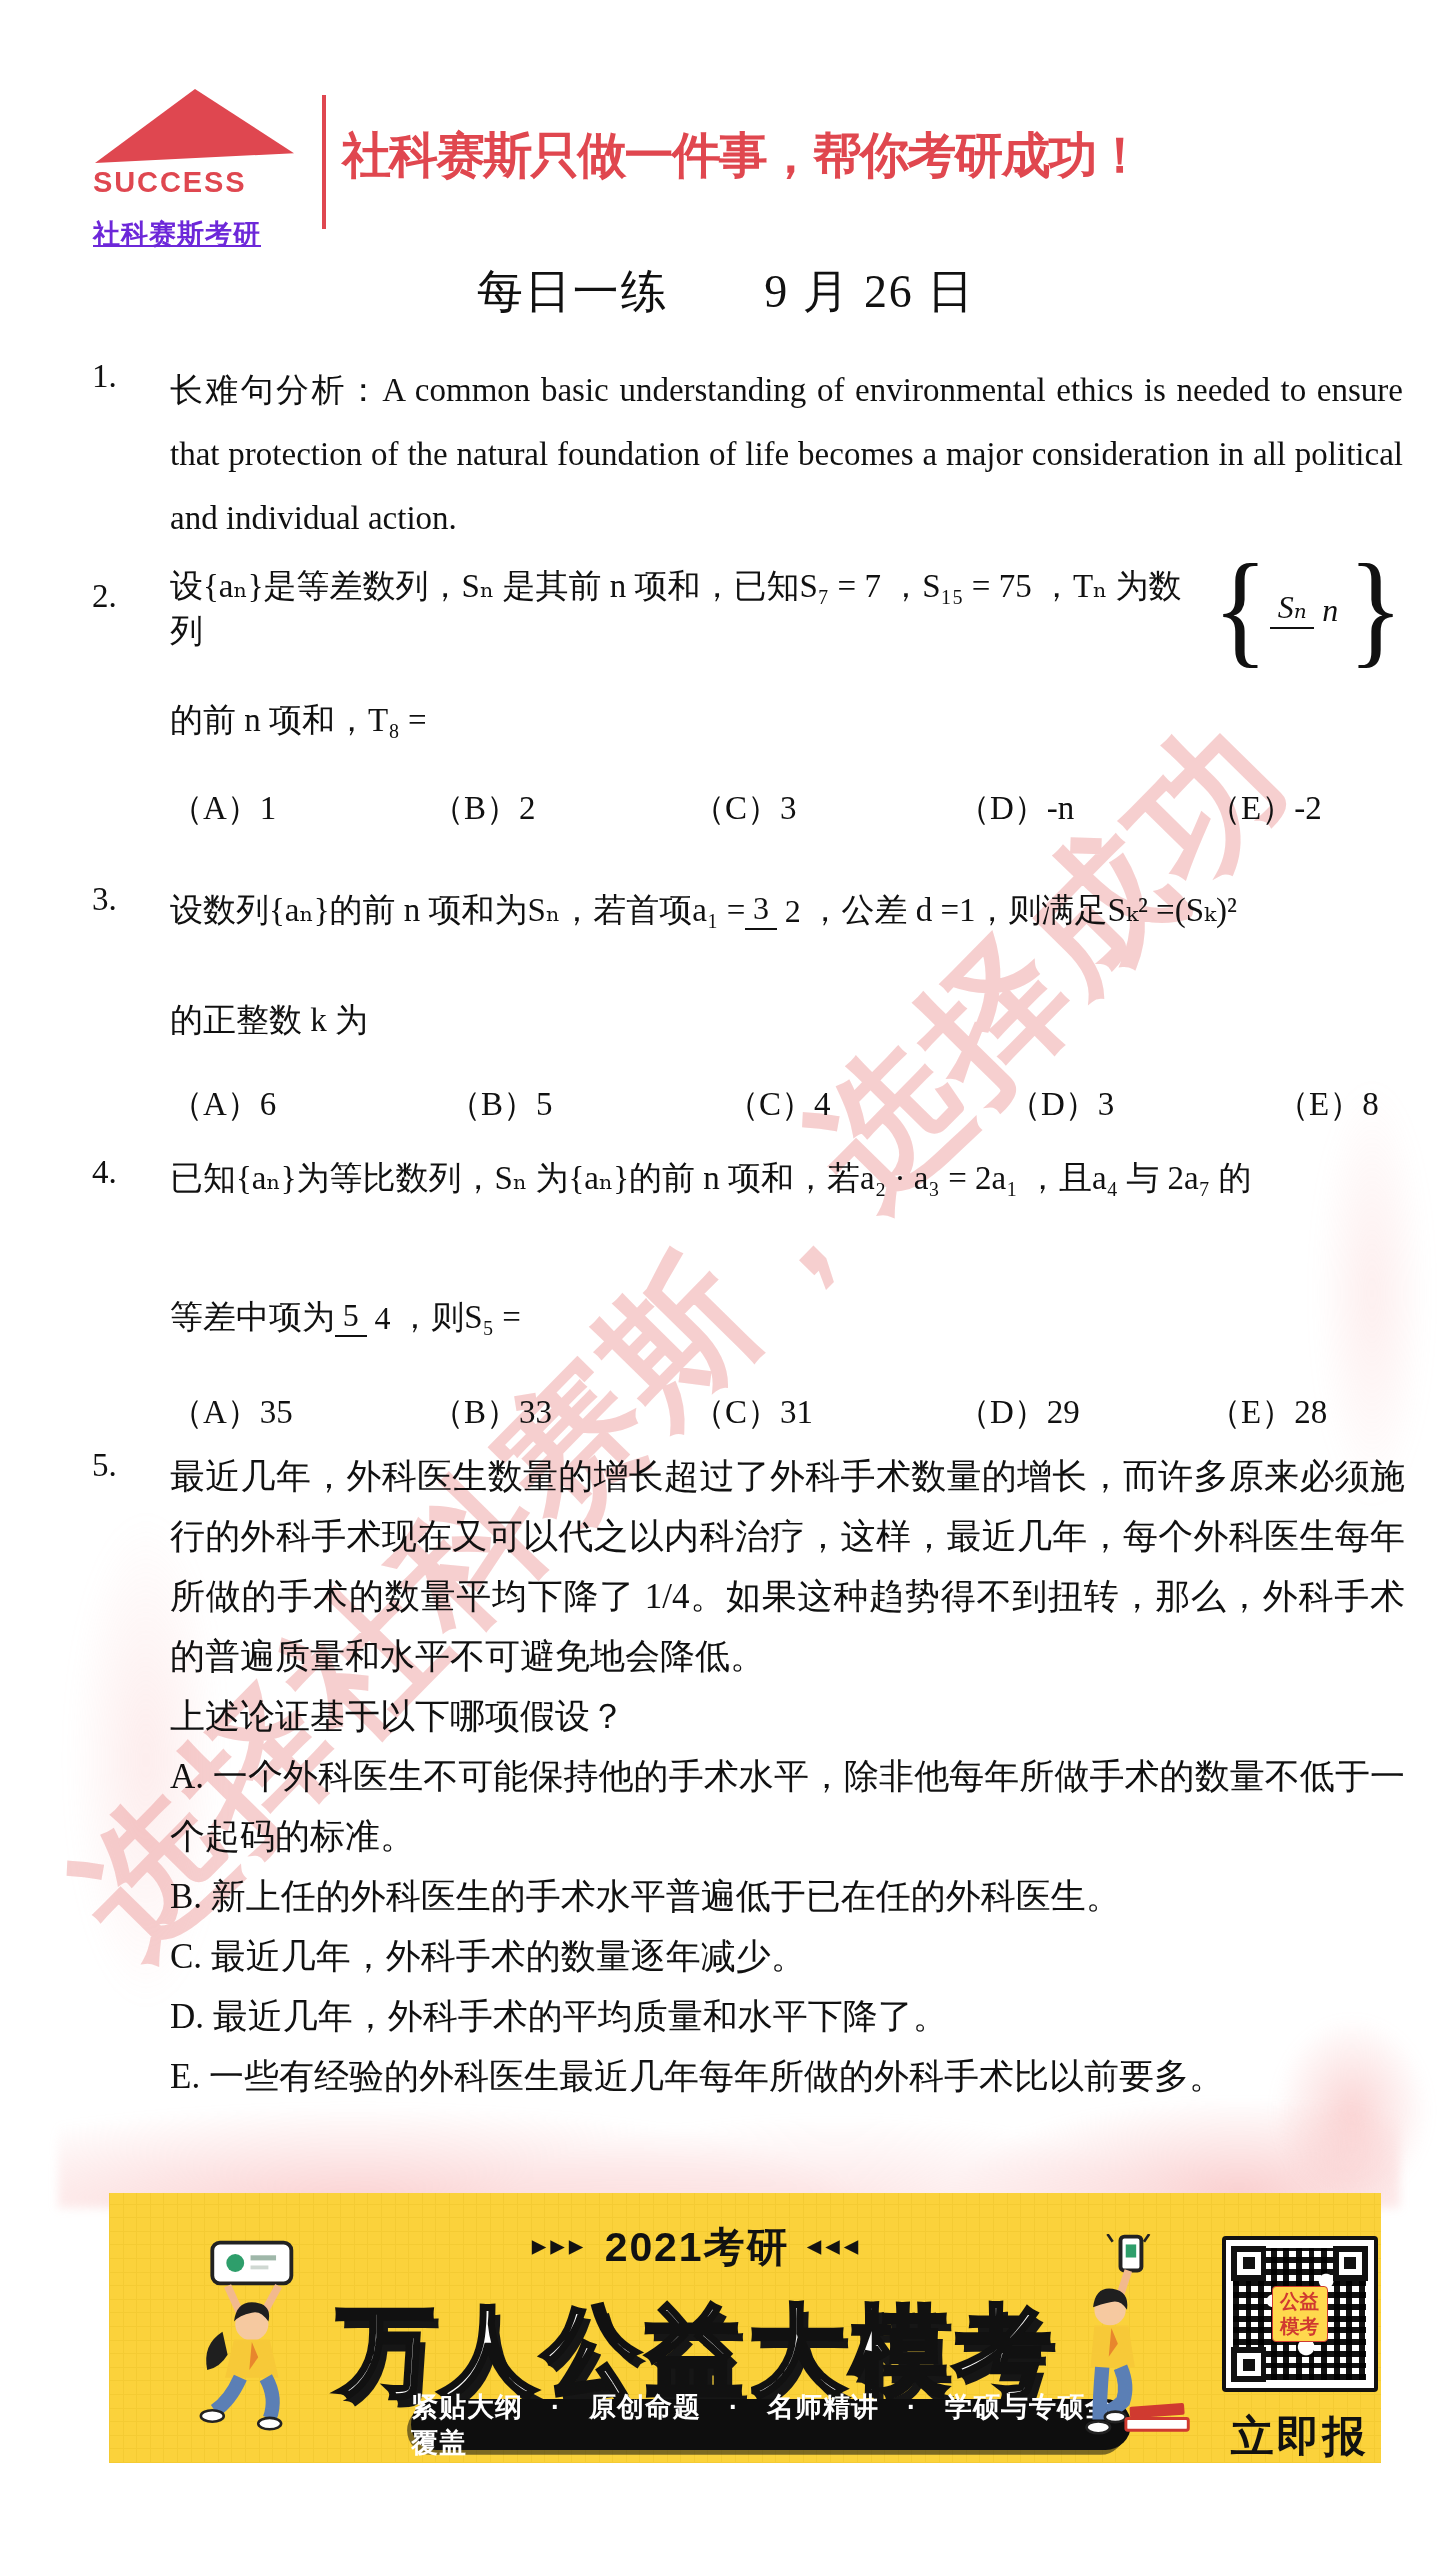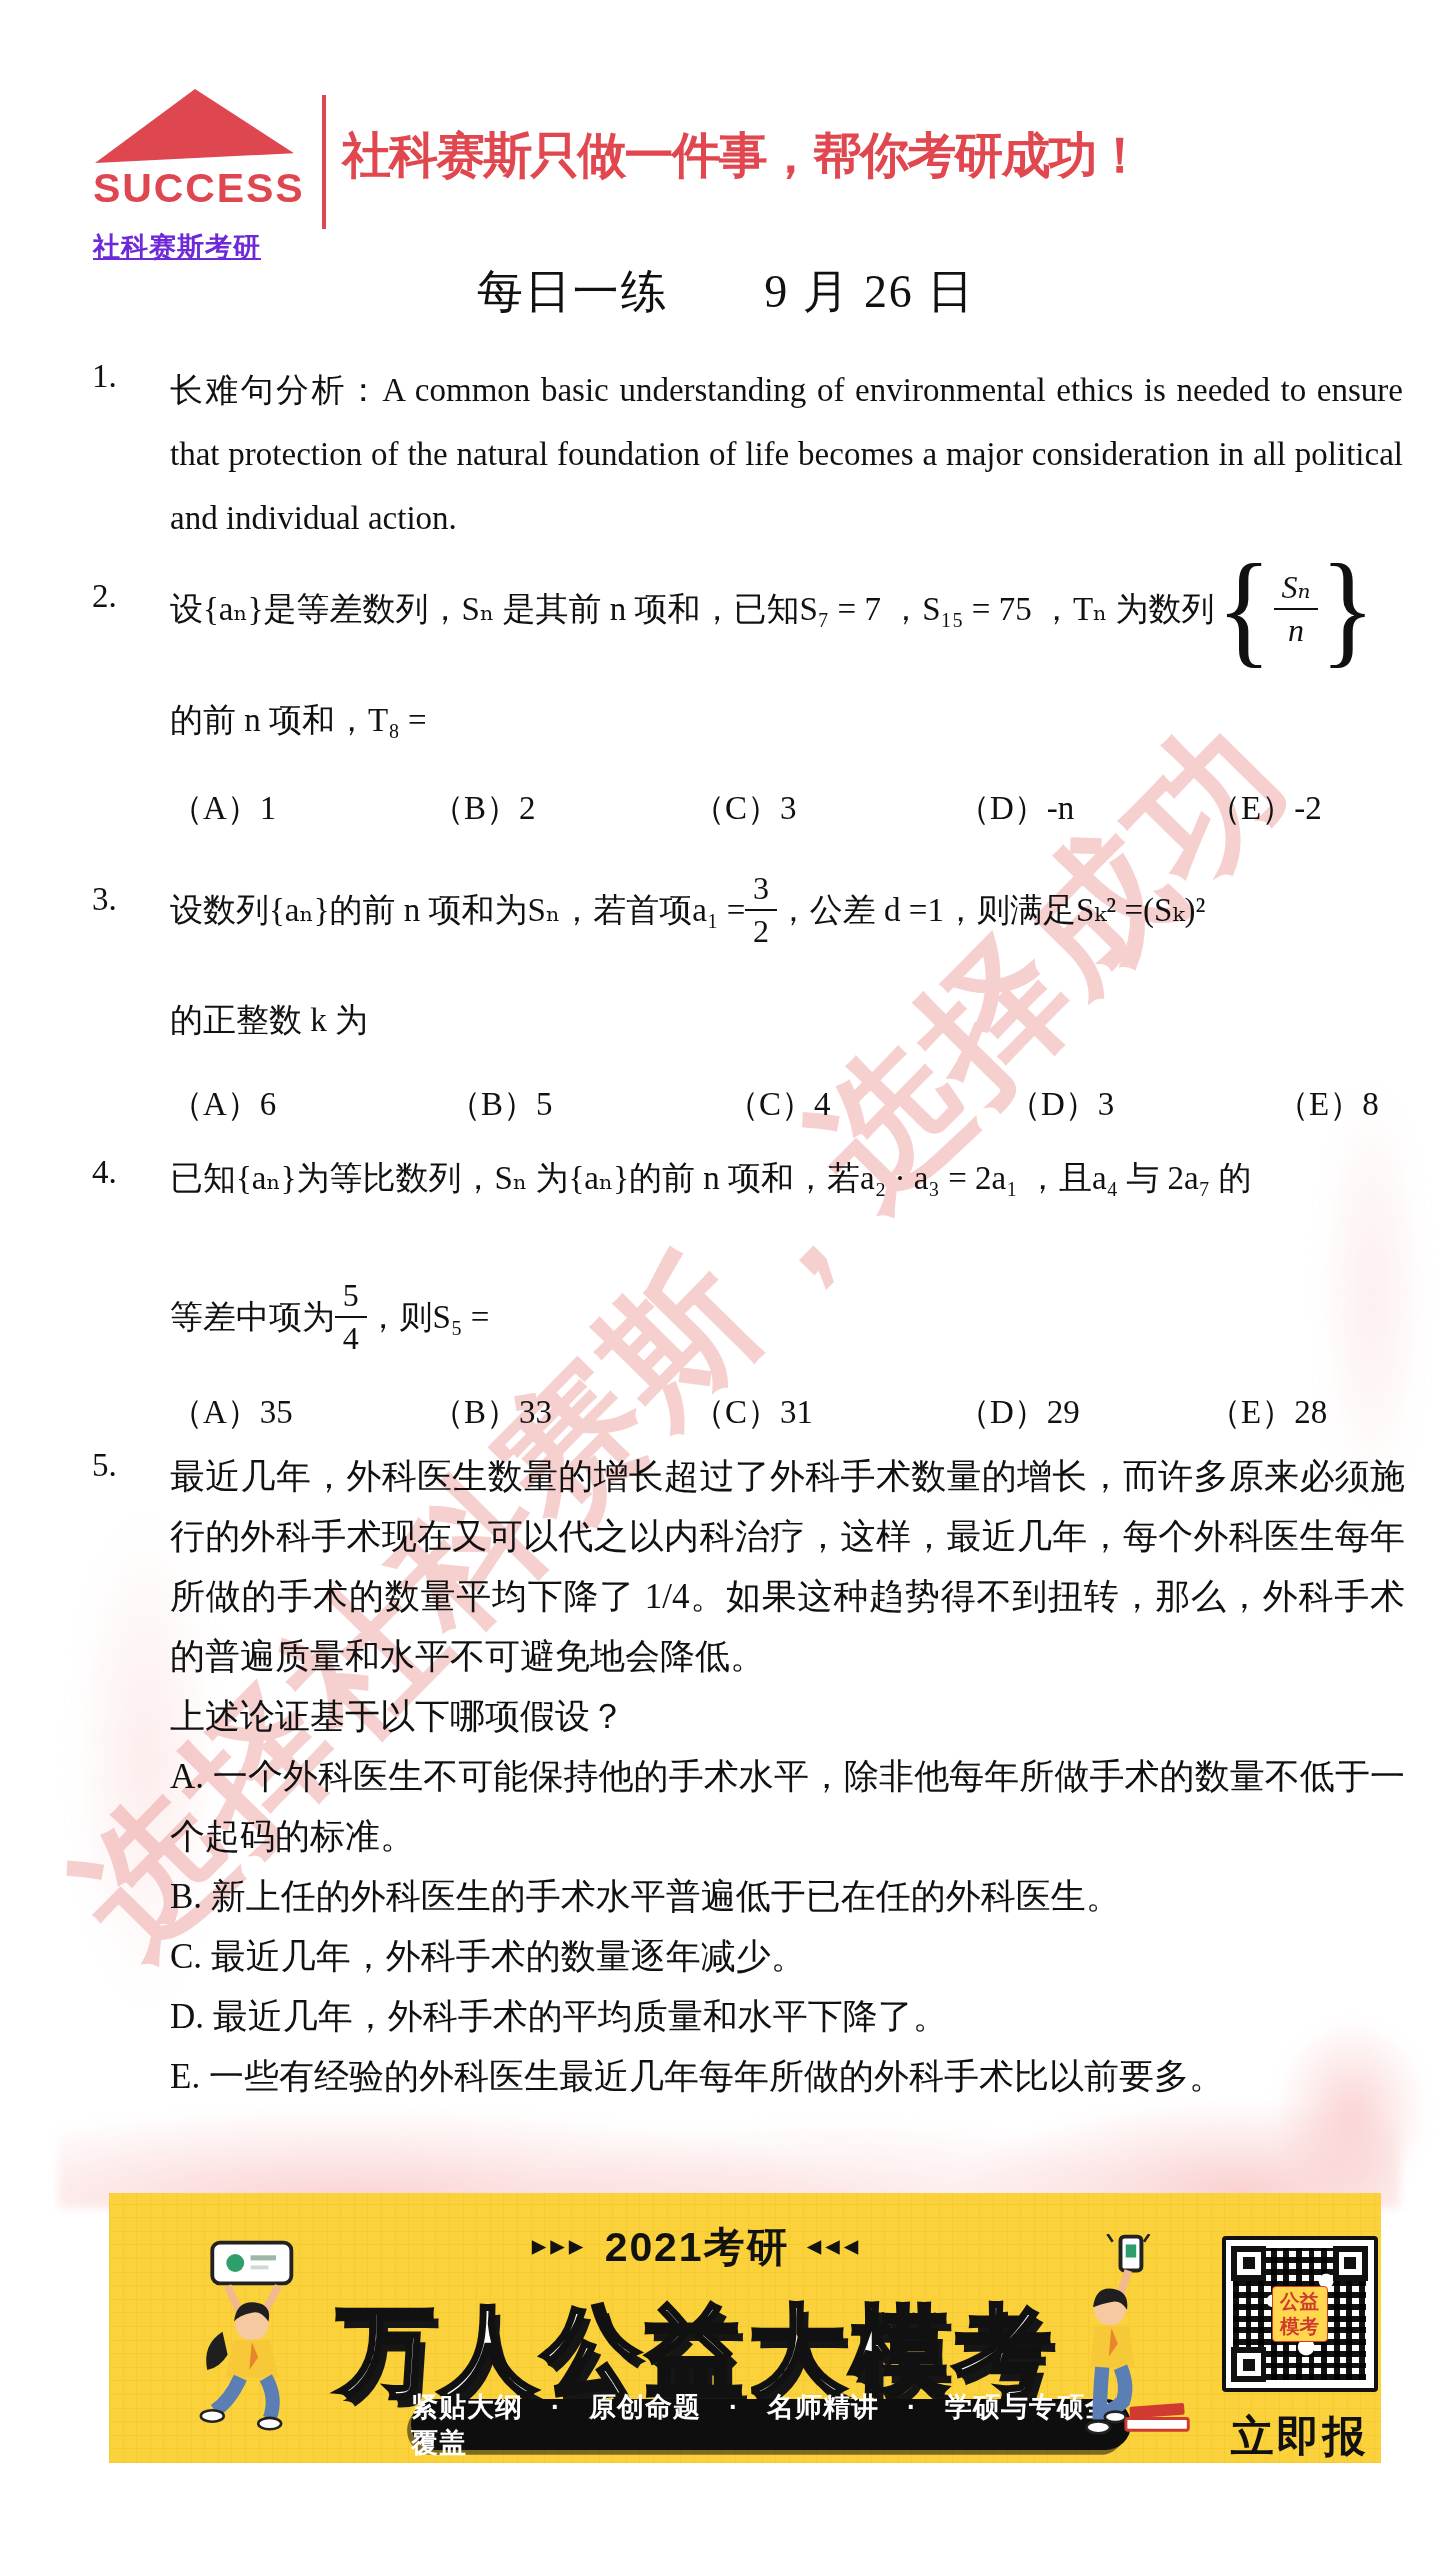--- a/index.html
+++ b/index.html
@@ -54,21 +54,21 @@
     white-space:nowrap;
     pointer-events:none;
     z-index:1;
   }
 
   
   .logo { position:absolute; left:93px; top:89px; width:209px; z-index:2; }
   .logo-roof { display:block; margin-left:1.9px; }
   .logo-brand {
     font-family:"Liberation Sans","DejaVu Sans",sans-serif;
-    font-weight:700; font-size:41px; letter-spacing:1.9px;
+    font-weight:700; font-size:29px; letter-spacing:1.9px;
     color:#df4750; line-height:1.05; margin-top:3.9px;
   }
   .logo-sub {
     font-family:"Liberation Sans","DejaVu Sans",sans-serif;
     font-weight:700; font-size:27px; color:#6d28d9; letter-spacing:1px; margin-top:19px;text-decoration:underline;
   }
   .logo-divider {
     position:absolute; left:322px; top:95px; width:3.9px; height:134px;
     background:#df4750; z-index:2;
   }
@@ -86,21 +86,21 @@
     white-space:pre; z-index:2;
   }
 
   
   .q { position:absolute; left:92px; width:1313px; display:flex; z-index:2; }
   .q-num { flex:none; width:78px; font-size:33px; }
   .q-body { flex:1; font-size:33px; }
   .q-text-just { text-align:justify; text-justify:inter-word; line-height:64px; }
 
   .math-line { display:flex; align-items:center; font-size:33px; }
-  .frac { display:inline-flex; flex-direction:column; align-items:center; vertical-align:middle; font-size:32px; line-height:1.15; }
+  .frac { display:inline-flex; flex-direction:row; align-items:center; vertical-align:middle; font-size:32px; line-height:1.15; }
   .frac .num { padding:0 7.8px 1.9px 7.8px; border-bottom:2.4px solid #111; font-style:italic; }
   .frac .den { padding:1.9px 7.8px 0 7.8px; font-style:italic; }
   .frac.digits .num, .frac.digits .den { font-style:normal; }
   .brace { font-size:115px; font-weight:300; line-height:0.9; transform:scaleY(1.1); margin:0 1.9px; }
 
   .opts {
     display:grid; grid-template-columns:261px 261px 265px 251px auto;
     font-size:33px; width:1235px;
   }
 

